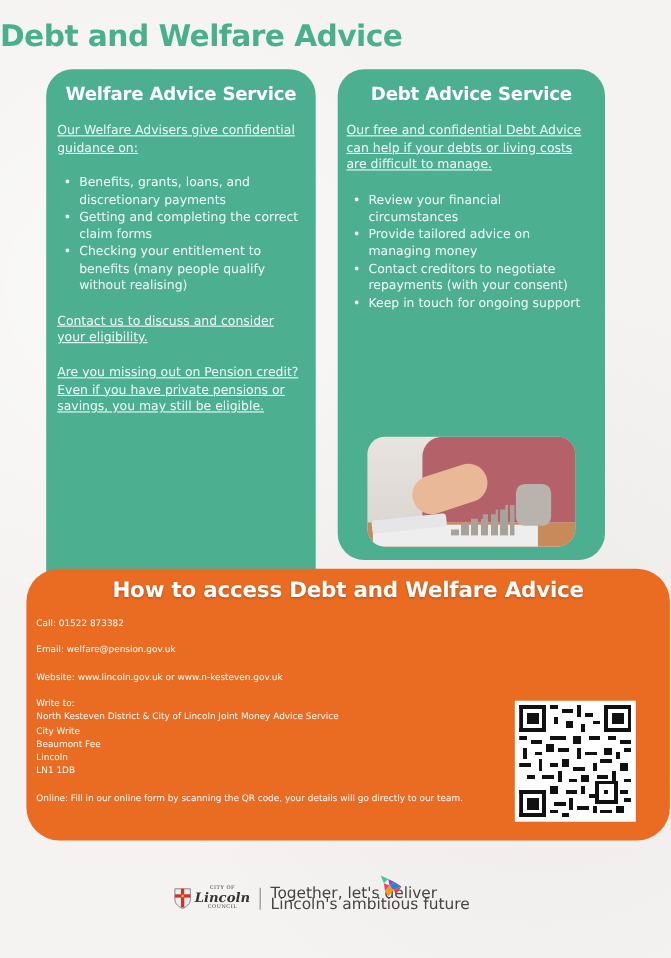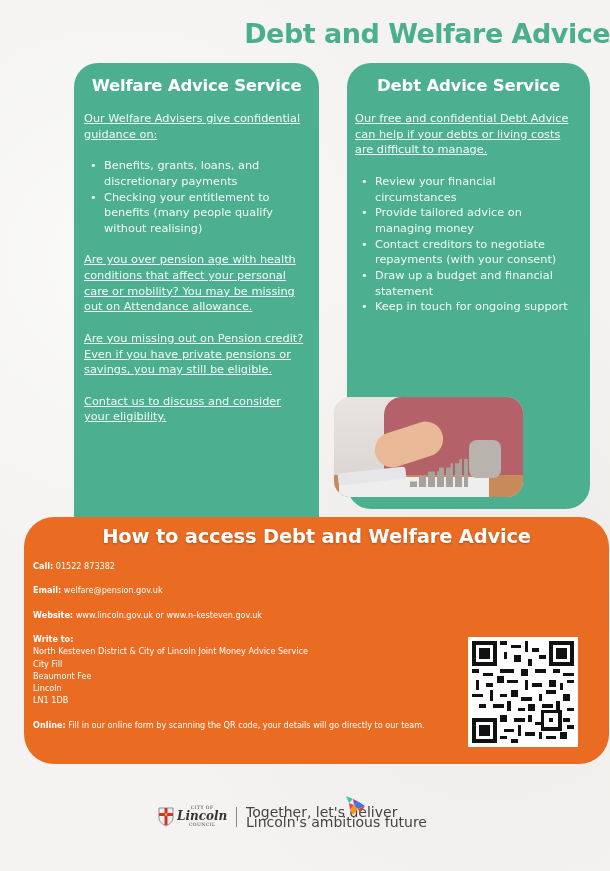--- a/index.html
+++ b/index.html
@@ -9,34 +9,34 @@
       background-image:
         radial-gradient(circle at 20% 30%, rgba(255,255,255,0.6) 0, rgba(255,255,255,0) 40%),
         radial-gradient(circle at 80% 70%, rgba(230,228,225,0.5) 0, rgba(230,228,225,0) 45%);
       font-family: "DejaVu Sans", sans-serif;
       position: relative;
       overflow: hidden;
       color: #fff;
     }
     .page-title {
       position: absolute; left: 0; top: 18px; width: 610px;
-      text-align: right;
+      text-align: left;
       font-family: "DejaVu Sans", sans-serif;
       font-weight: bold;
       font-size: 27px;
       letter-spacing: -0.5px;
       color: #4aaf8e;
     }
     .card {
       position: absolute;
       background: #4caf8f;
       border-radius: 24px 24px 24px 24px;
     }
-    .card.left { left: 42px; top: 63px; width: 245px; height: 524px; border-radius: 24px; margin-left: 32px; }
-    .card.right { left: 307px; top: 63px; width: 243px; height: 446px; border-radius: 24px; margin-left: 40px; }
+    .card.left { left: 42px; top: 63px; width: 245px; height: 524px; border-radius: 24px; }
+    .card.right { left: 307px; top: 63px; width: 243px; height: 446px; border-radius: 24px; }
     .card-title {
       text-align: center;
       font-weight: bold;
       font-size: 16.5px;
       margin-top: 13px;
       letter-spacing: -0.2px;
       color: #ffffff;
     }
     .card-body {
       padding: 0 10px 0 10px;
@@ -80,21 +80,21 @@
       margin-top: 8px;
       letter-spacing: -0.2px;
       color: #fff;
       text-shadow: 0 1px 2px rgba(0,0,0,0.25);
     }
     .access-body {
       position: absolute; left: 9px; top: 43px;
       font-size: 8.1px; line-height: 12.2px; color: #fff;
     }
     .access-body .row { margin-bottom: 12.2px; }
-    .access-body b { font-weight: bold; }
+    .access-body b { font-weight: normal; }
     .qr {
       position: absolute; left: 444px; top: 120px; width: 110px; height: 110px;
       background: #fff; padding: 4px;
     }
     .qr svg { width: 102px; height: 102px; display: block; }
 
     .footer { position: absolute; left: 0; top: 770px; width: 610px; height: 75px; }
     .lincoln-logo { position: absolute; left: 158px; top: 35px; width: 80px; height: 26px; }
     .lincoln-shield { position: absolute; left: 0; top: 2px; width: 16px; height: 20px; }
     .lincoln-text { position: absolute; left: 19px; top: 0; color: #333; font-family: "DejaVu Serif", serif; }
@@ -112,37 +112,36 @@
 <body>
 
 <h1 class="page-title">Debt and Welfare Advice</h1>
 
 <section class="card left">
   <h2 class="card-title">Welfare Advice Service</h2>
   <div class="card-body">
     <p>Our Welfare Advisers give confidential guidance on:</p>
     <ul>
       <li>Benefits, grants, loans, and discretionary payments</li>
+      <li>Getting and completing the correct claim forms</li>
       <li>Checking your entitlement to benefits (many people qualify without realising)</li>
     </ul>
-    <p>Are you over pension age with health conditions that affect your personal care or mobility? You may be missing out on Attendance allowance.</p>
+    <p>Contact us to discuss and consider your eligibility.</p>
     <p>Are you missing out on Pension credit? Even if you have private pensions or savings, you may still be eligible.</p>
-    <p>Contact us to discuss and consider your eligibility.</p>
   </div>
 </section>
 
 <section class="card right">
   <h2 class="card-title">Debt Advice Service</h2>
   <div class="card-body">
     <p>Our free and confidential Debt Advice can help if your debts or living costs are difficult to manage.</p>
     <ul>
       <li>Review your financial circumstances</li>
       <li>Provide tailored advice on managing money</li>
       <li>Contact creditors to negotiate repayments (with your consent)</li>
-      <li>Draw up a budget and financial statement</li>
       <li>Keep in touch for ongoing support</li>
     </ul>
   </div>
 </section>
 
 <div class="photo" title="Person dropping a coin into a jar of coins beside stacks of coins and a calculator">
   <div class="shirt"></div>
   <div class="arm"></div>
   <div class="table"></div>
   <div class="paper"></div>
@@ -162,21 +161,21 @@
       <b>Email:</b>
       <span>welfare@pension.gov.uk</span>
     </div>
     <div class="row">
       <b>Website:</b>
       <span>www.lincoln.gov.uk or www.n-kesteven.gov.uk</span>
     </div>
     <div class="row">
       <b>Write to:</b><br>
       <span>North Kesteven District &amp; City of Lincoln Joint Money Advice Service</span><br>
-      <span>City Fill</span><br>
+      <span>City Write</span><br>
       <span>Beaumont Fee</span><br>
       <span>Lincoln</span><br>
       <span>LN1 1DB</span>
     </div>
     <div class="row">
       <b>Online:</b>
       <span>Fill in our online form by scanning the QR code, your details will go directly to our team.</span>
     </div>
   </div>
   <div class="qr">

